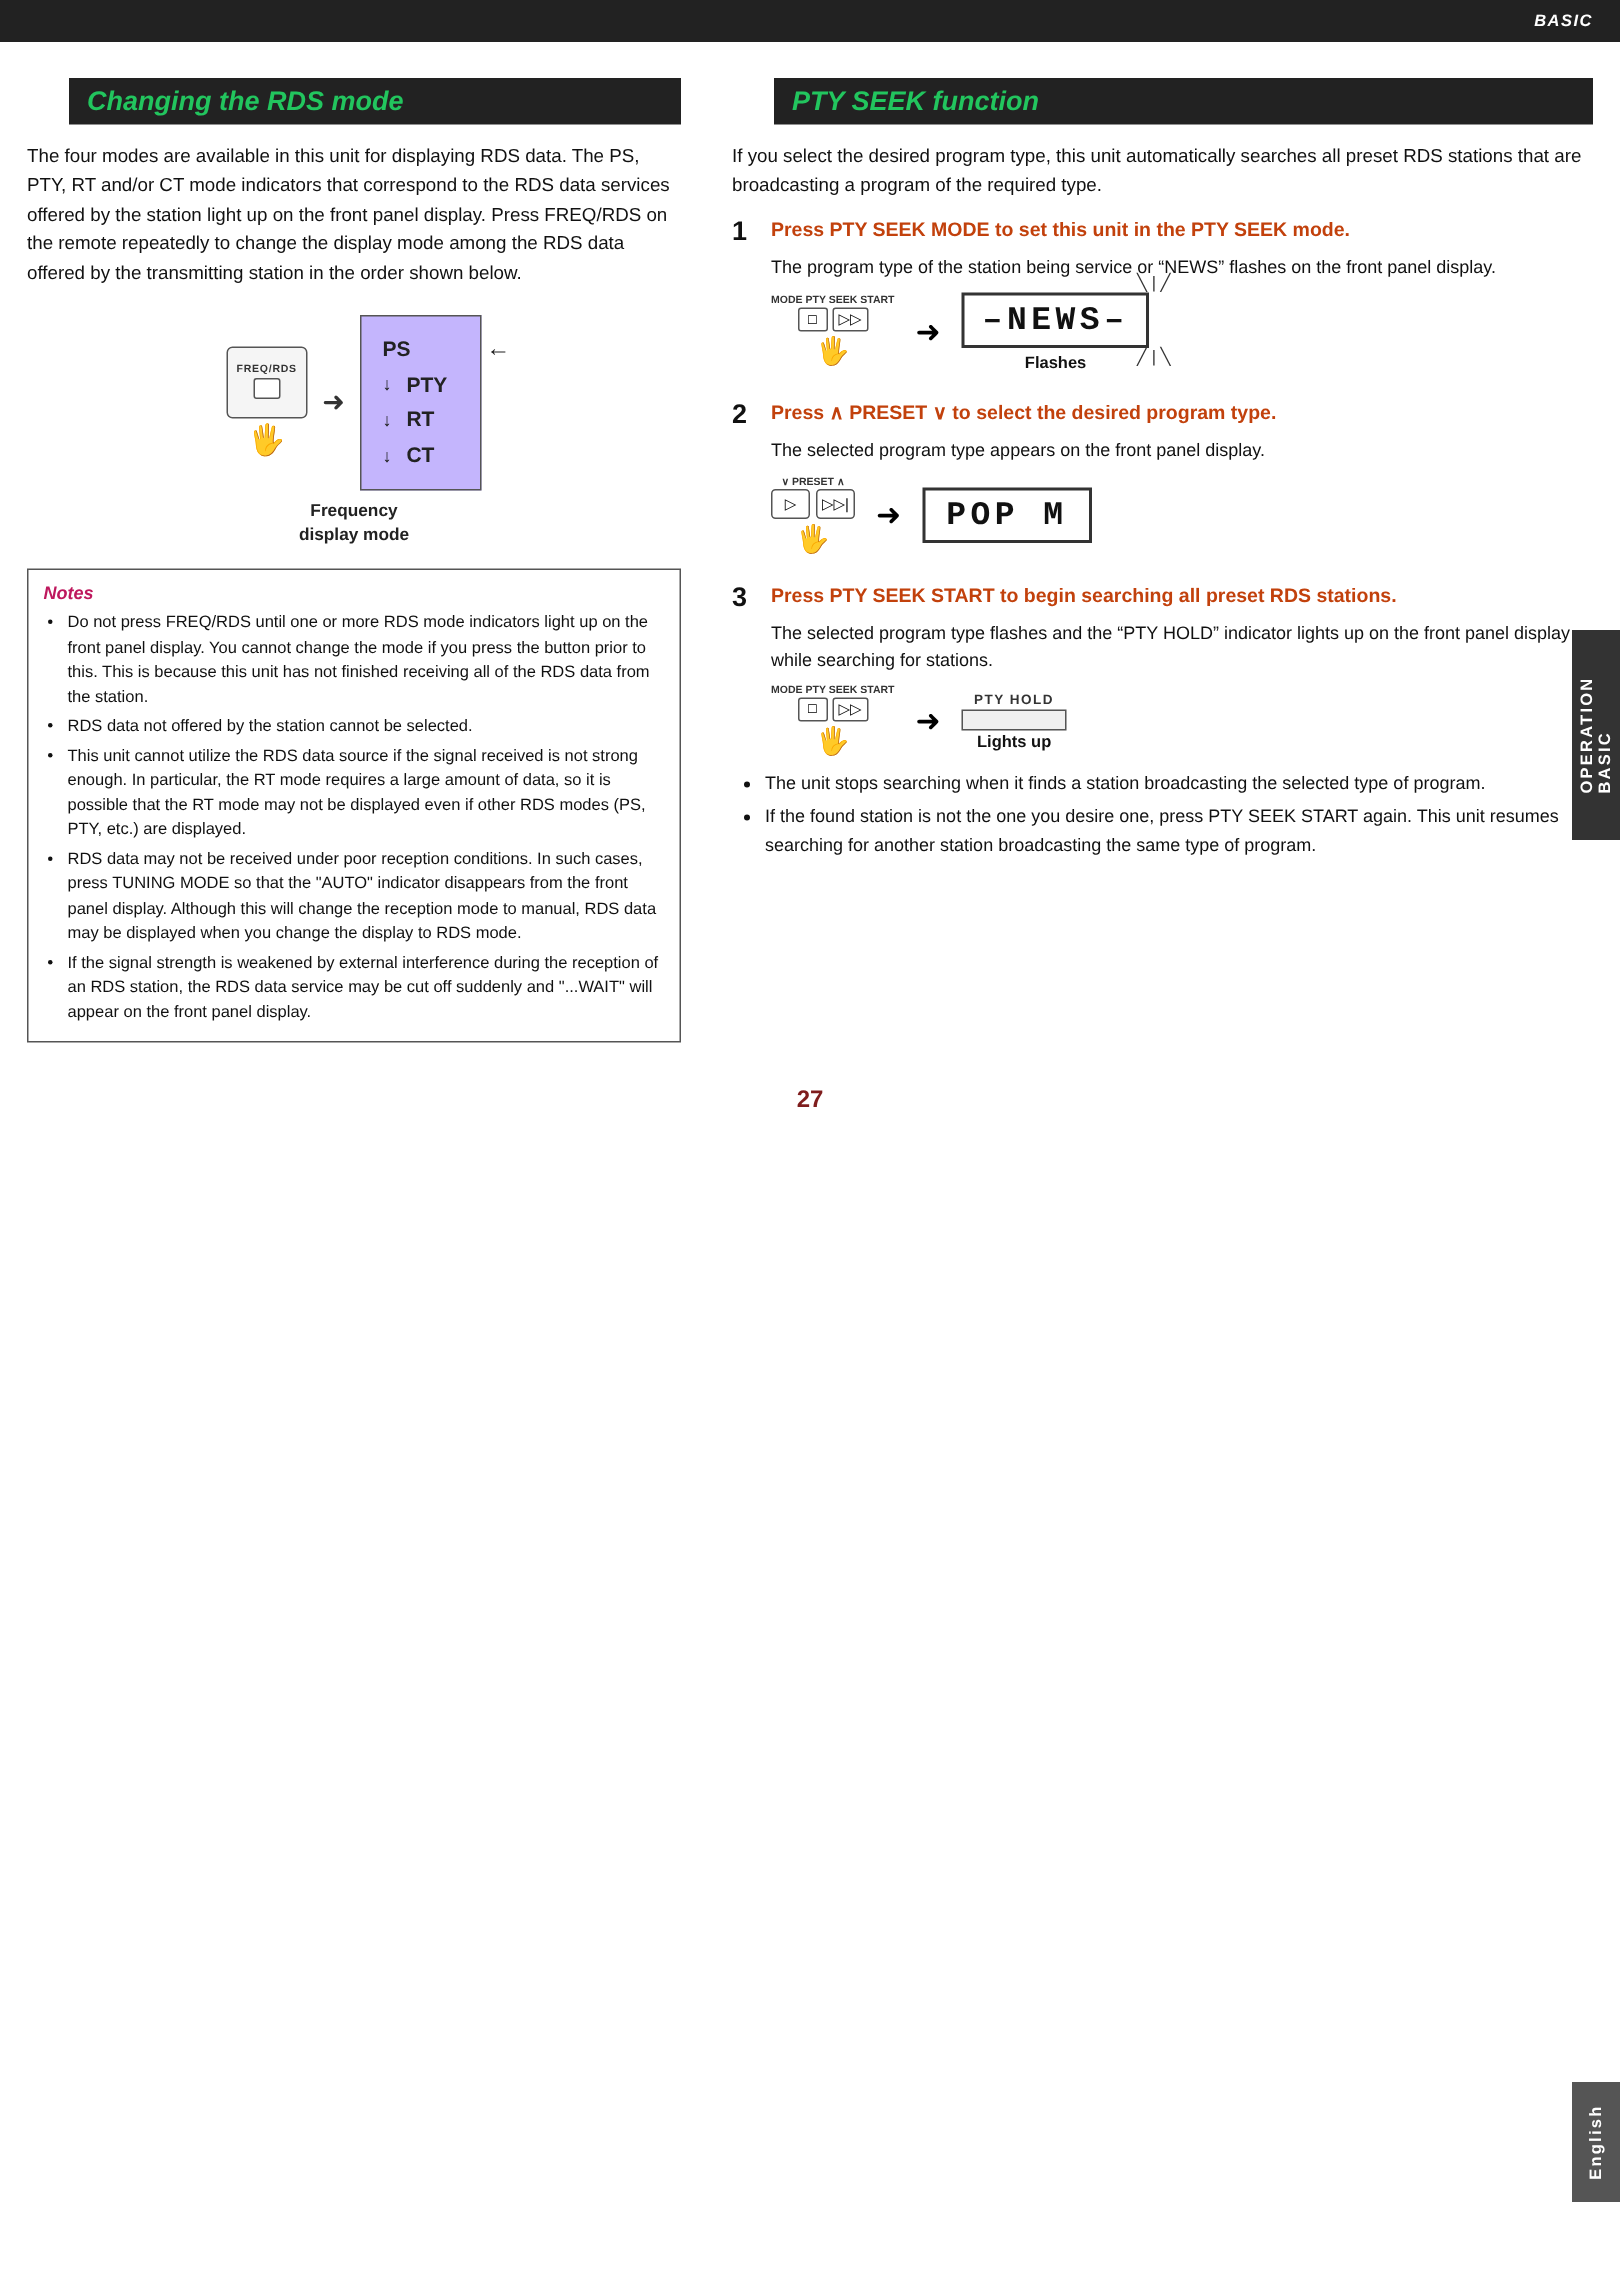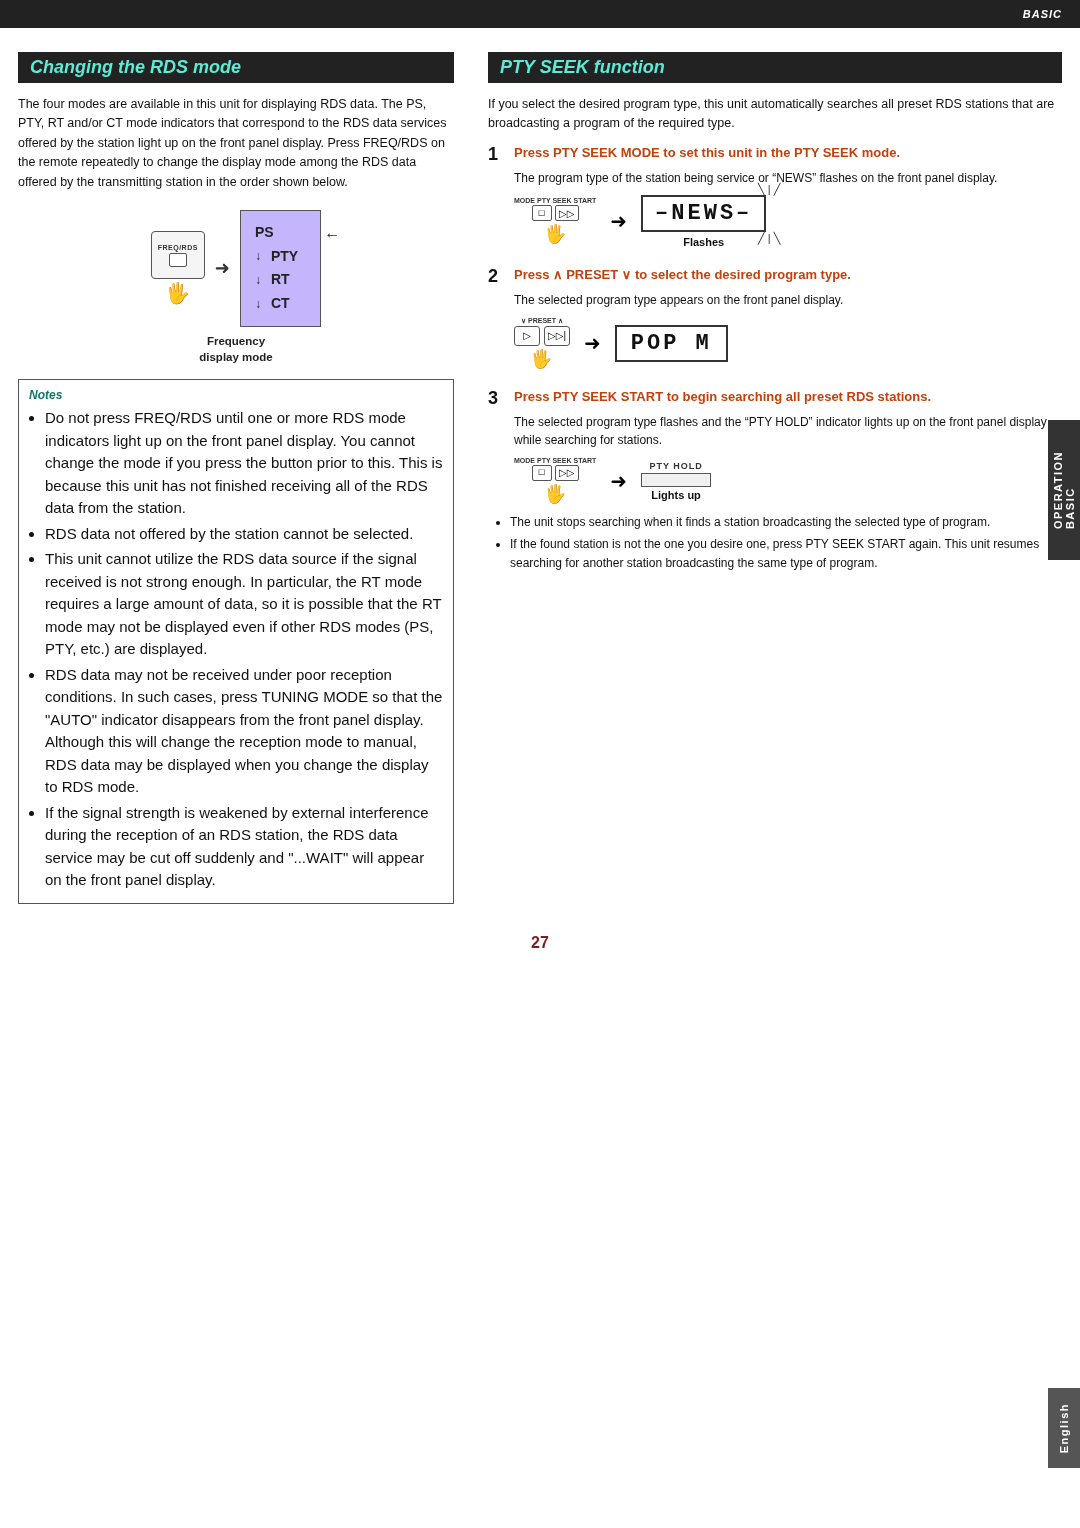--- a/index.html
+++ b/index.html
@@ -43,27 +43,28 @@
     }
 
     
     .right-col {
       flex: 1;
       padding-left: 10px;
     }
 
     .section-title {
       background: #222;
-      color: #5eead4;
+      color: #22c55e;
       font-size: 18px;
       font-style: italic;
       font-weight: bold;
       padding: 5px 12px;
       margin-bottom: 12px;
       border-radius: 0;
+      margin-left: 28px;
     }
 
     .body-text {
       font-size: 12.5px;
       line-height: 1.55;
       margin-bottom: 10px;
       color: #111;
     }
 
     
@@ -141,26 +142,26 @@
     .notes-box {
       border: 1.5px solid #555;
       padding: 8px 10px;
       margin-top: 14px;
     }
     .notes-title {
       font-size: 12px;
       font-weight: bold;
       font-style: italic;
       margin-bottom: 5px;
-      color: #0f766e;
+      color: #be185d;
     }
     .notes-list {
       list-style: disc;
       padding-left: 16px;
-      font-size: 15px;
+      font-size: 11px;
       line-height: 1.5;
       color: #111;
     }
     .notes-list li {
       margin-bottom: 3px;
     }
 
     
     .step-block {
       margin-bottom: 18px;

